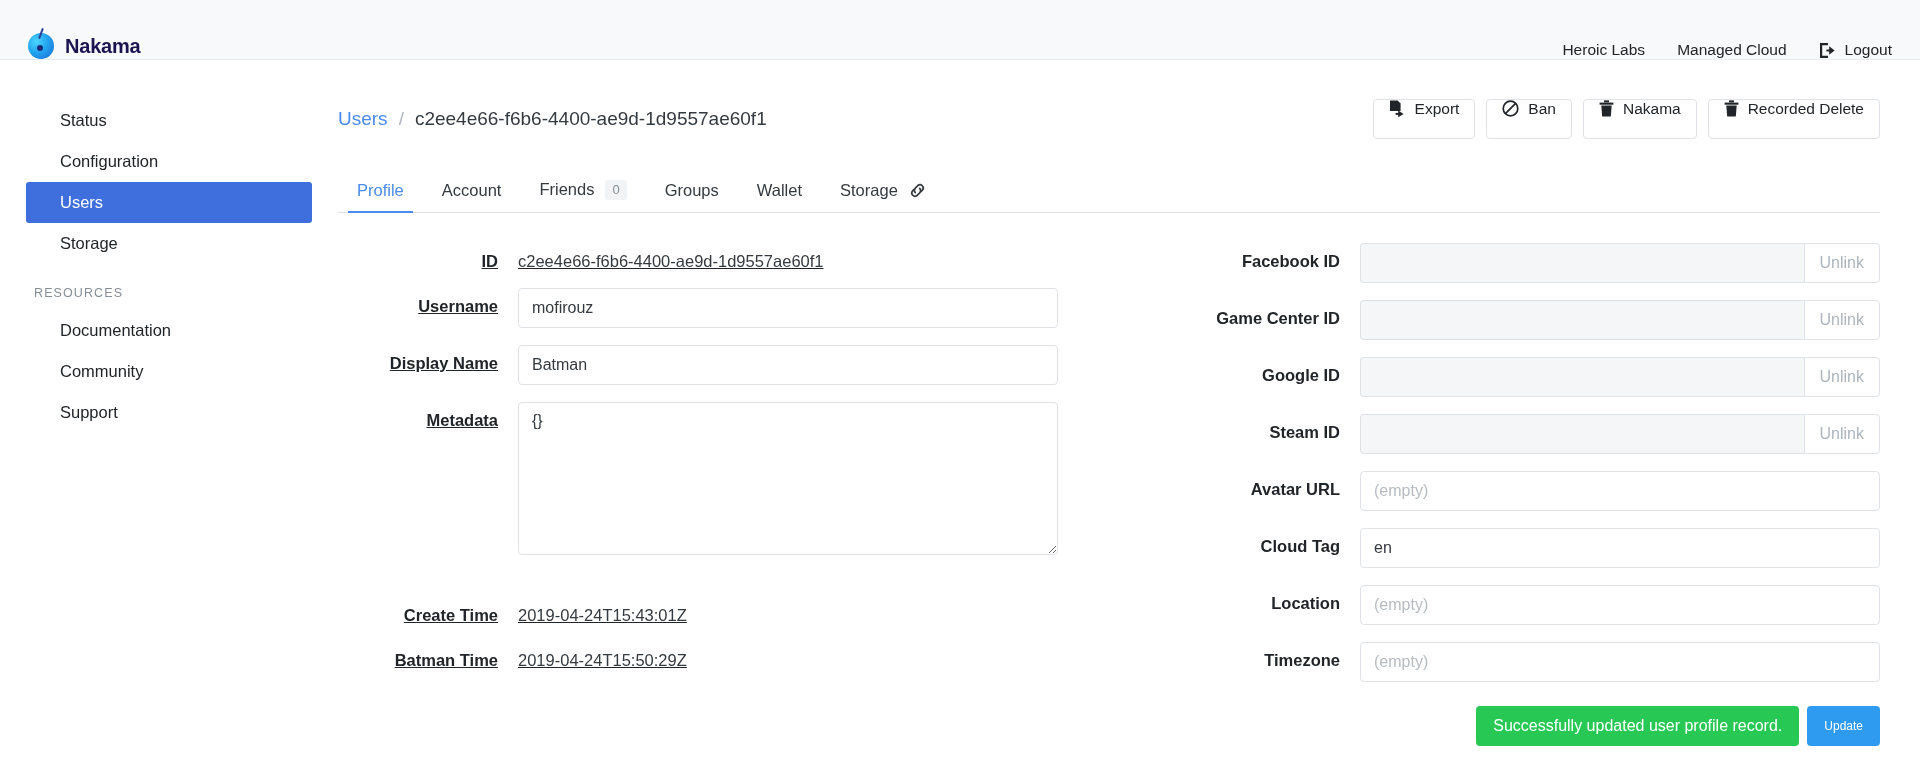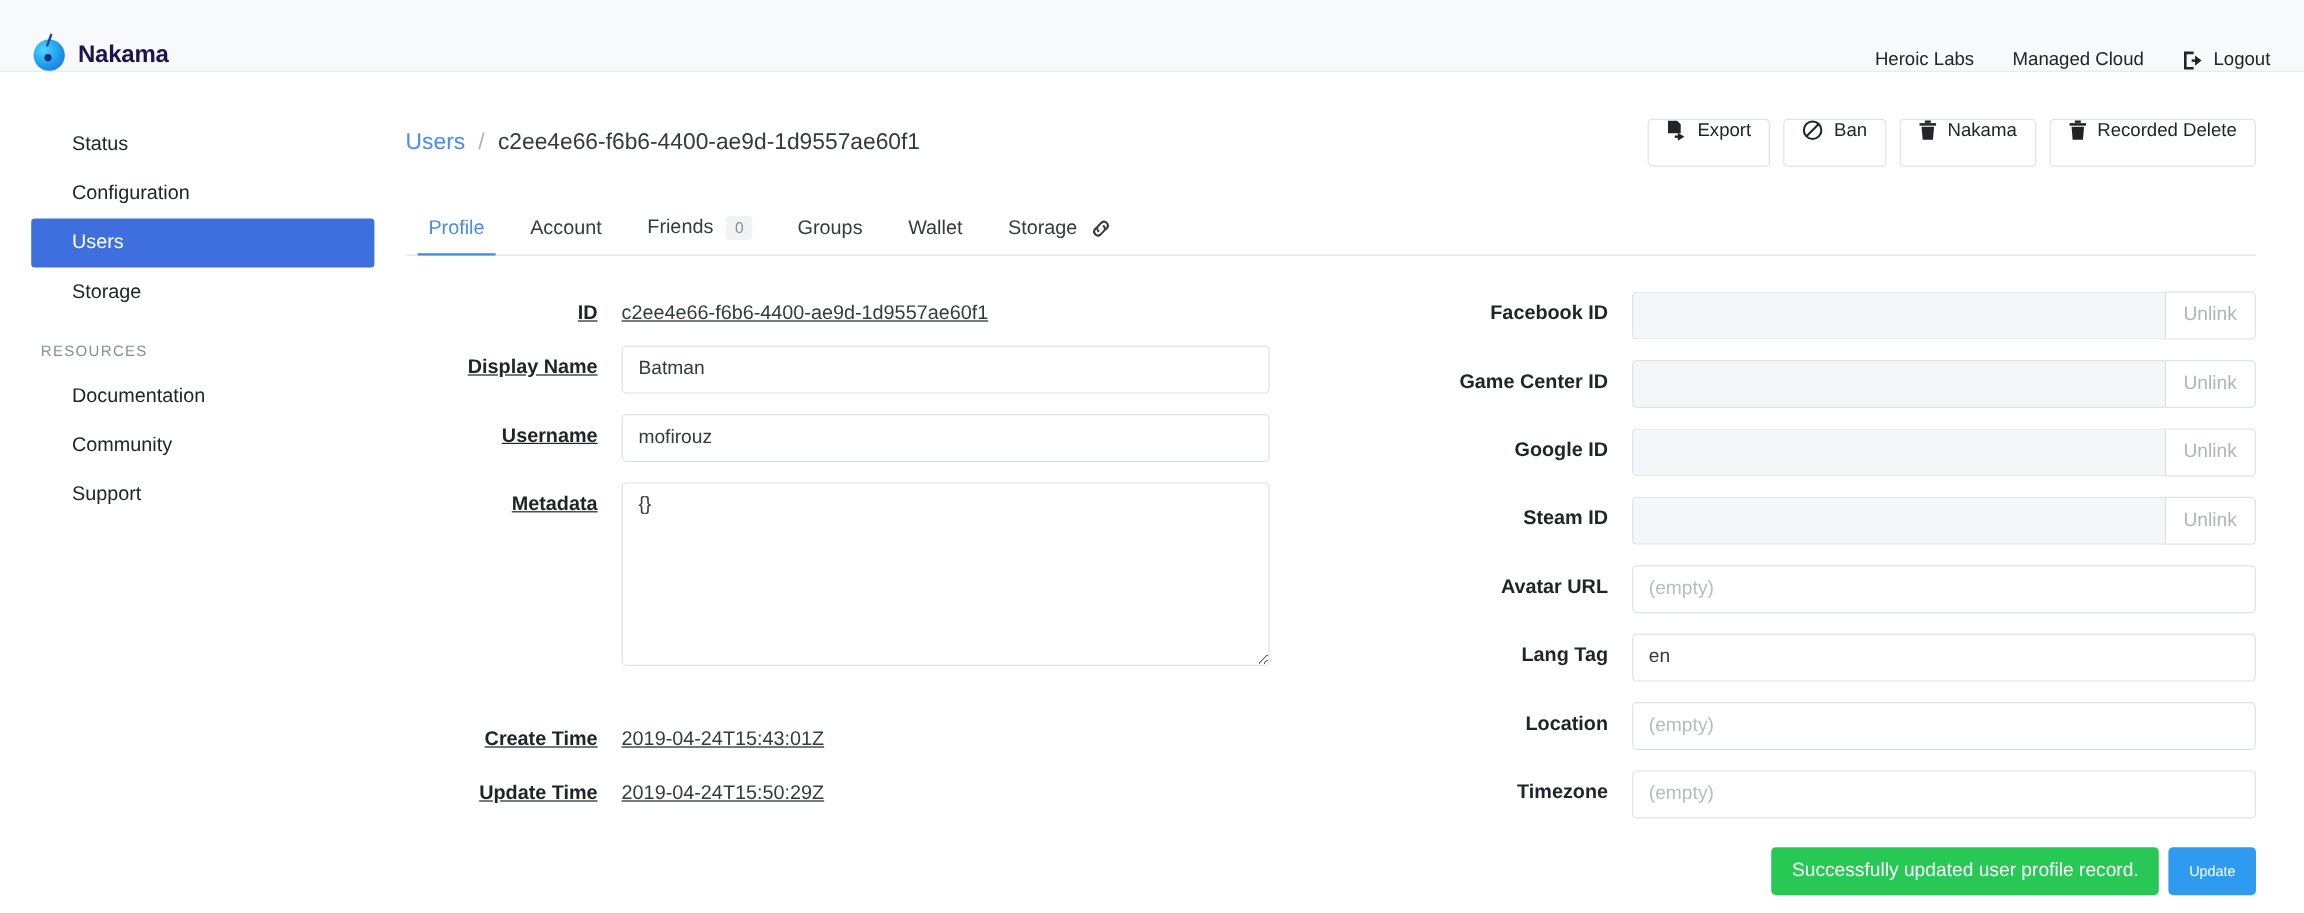--- a/index.html
+++ b/index.html
@@ -433,51 +433,51 @@
       <div class="col col-left">
 
         <div class="row">
           <div class="row-label">ID</div>
           <div class="row-field">
             <div class="static-val">c2ee4e66-f6b6-4400-ae9d-1d9557ae60f1</div>
           </div>
         </div>
 
         <div class="row">
+          <div class="row-label">Username</div>
+          <div class="row-field">
+            <input class="input" type="text" value="mofirouz" style="">
+          </div>
+        </div>
+
+        <div class="row">
           <div class="row-label">Display Name</div>
           <div class="row-field">
             <input class="input" type="text" value="Batman" style="">
           </div>
         </div>
 
         <div class="row">
-          <div class="row-label">Username</div>
-          <div class="row-field">
-            <input class="input" type="text" value="mofirouz" style="">
-          </div>
-        </div>
-
-        <div class="row">
           <div class="row-label">Metadata</div>
           <div class="row-field">
             <textarea class="textarea" style="">{}</textarea>
           </div>
         </div>
 
         <div class="spacer-21"></div>
 
         <div class="row">
           <div class="row-label">Create Time</div>
           <div class="row-field">
             <div class="static-val">2019-04-24T15:43:01Z</div>
           </div>
         </div>
 
         <div class="row">
-          <div class="row-label">Update Time</div>
+          <div class="row-label">Batman Time</div>
           <div class="row-field">
             <div class="static-val">2019-04-24T15:50:29Z</div>
           </div>
         </div>
       </div>
 
       <div class="col col-right">
 
         <div class="row">
           <div class="row-label row-right-label">Facebook ID</div>
@@ -520,21 +520,21 @@
         </div>
 
         <div class="row">
           <div class="row-label row-right-label">Avatar URL</div>
           <div class="row-field">
             <input class="input" type="text" placeholder="(empty)" style="">
           </div>
         </div>
 
         <div class="row">
-          <div class="row-label row-right-label">Lang Tag</div>
+          <div class="row-label row-right-label">Cloud Tag</div>
           <div class="row-field">
             <input class="input" type="text" value="en" style="">
           </div>
         </div>
 
         <div class="row">
           <div class="row-label row-right-label">Location</div>
           <div class="row-field">
             <input class="input" type="text" placeholder="(empty)" style="">
           </div>

